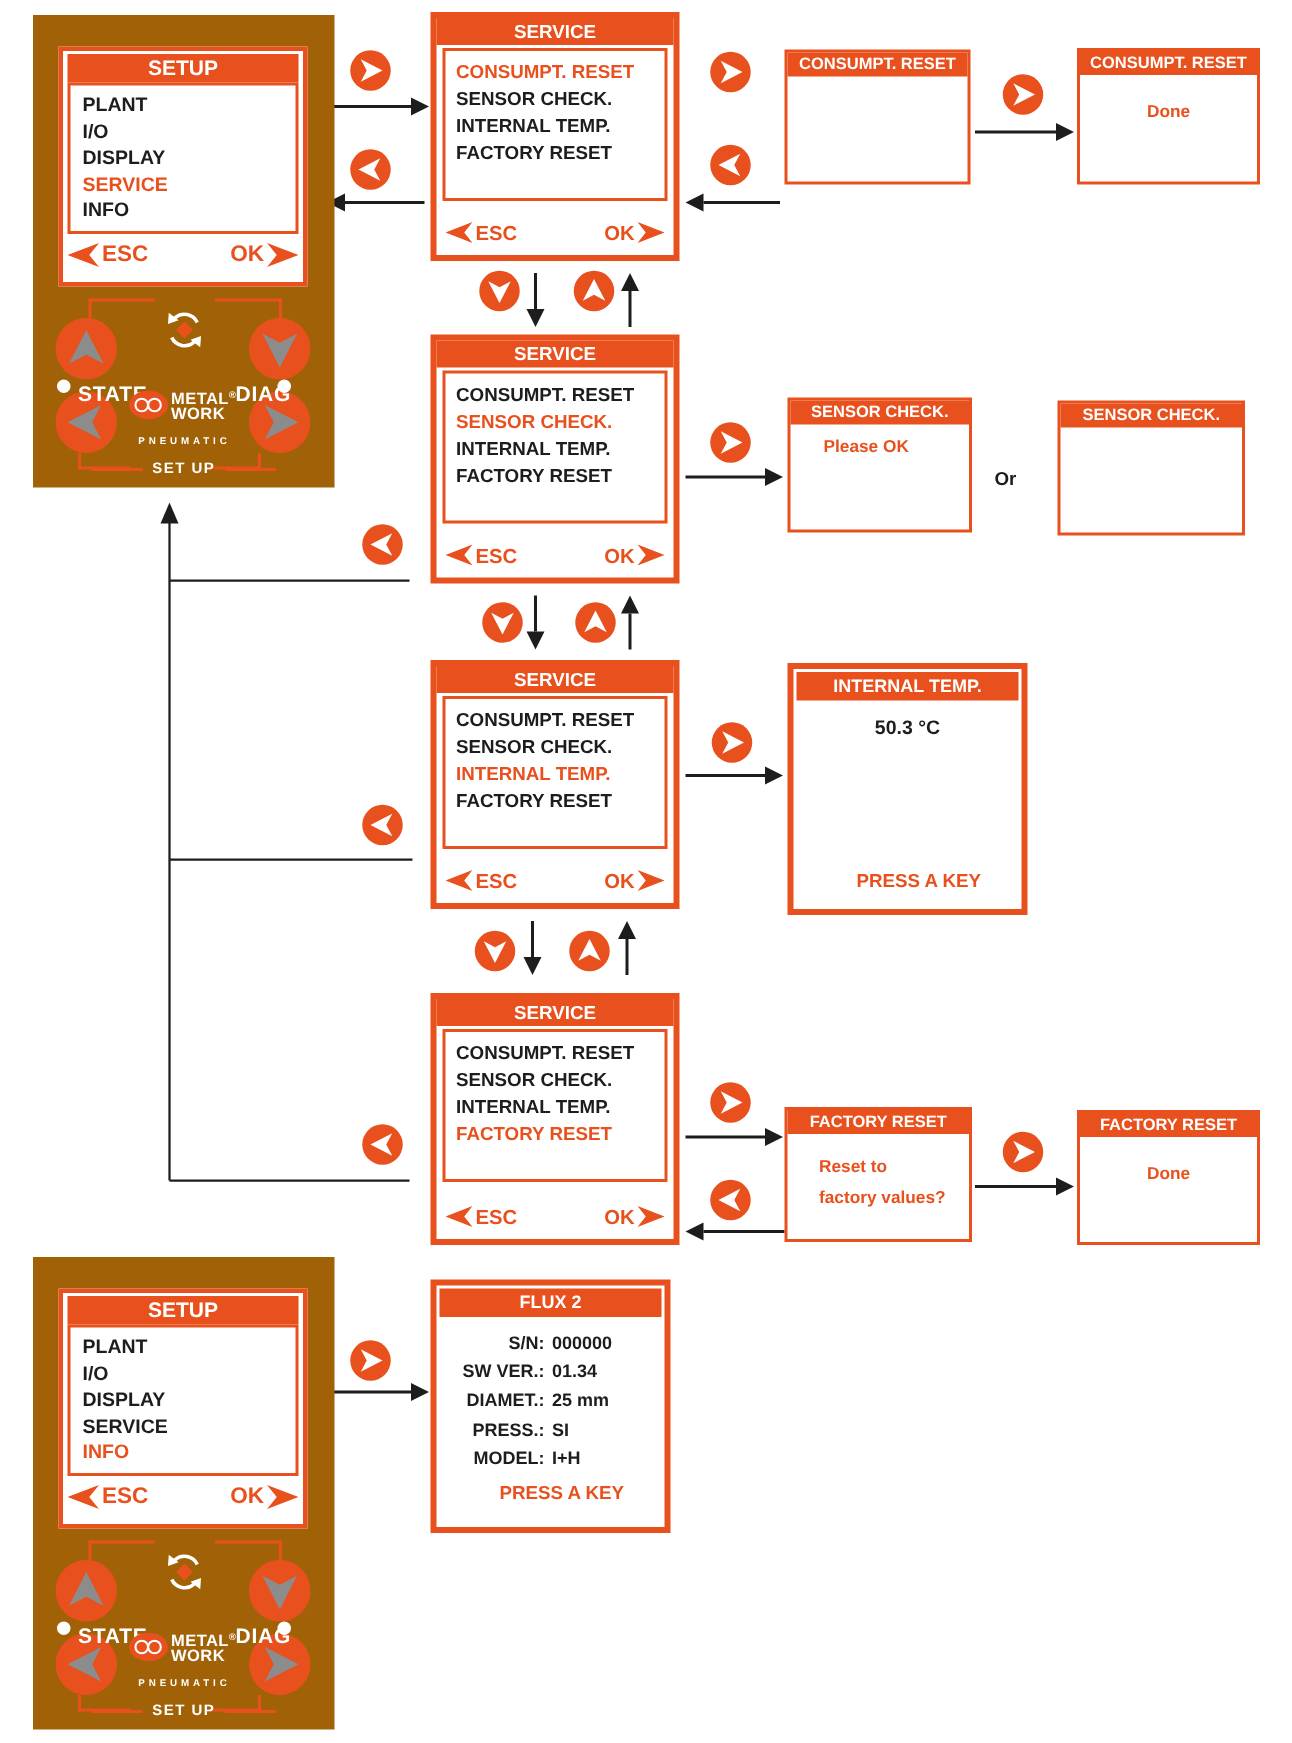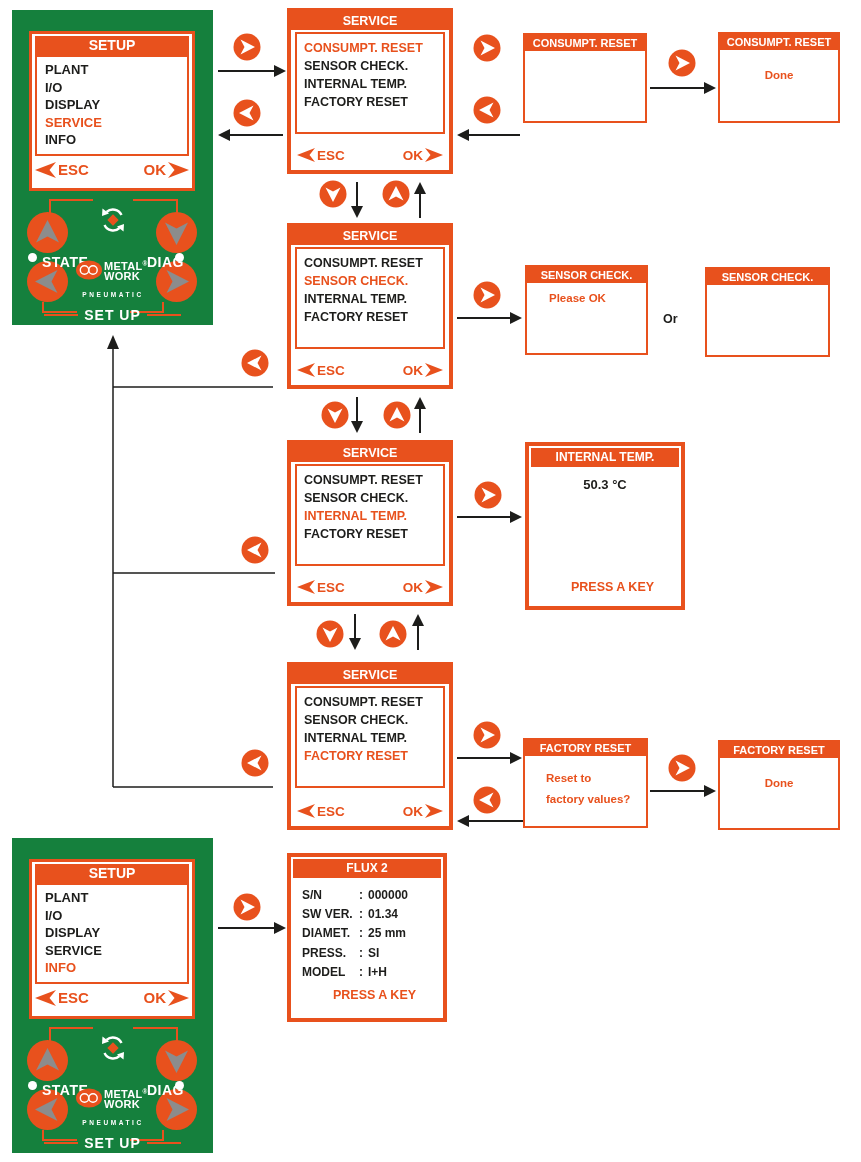--- a/index.html
+++ b/index.html
@@ -7,40 +7,40 @@
           font-family:"Liberation Sans",sans-serif;font-weight:bold;color:#1d1d1b;}
   .abs{position:absolute;}
   
   #overlay{position:absolute;left:0;top:0;}
   .bl{stroke:#1d1d1b;stroke-width:2;fill:none;}
   .blh{fill:#1d1d1b;stroke:none;}
   .rl{stroke:#1d1d1b;stroke-width:1.5;fill:none;}
   .oc{fill:#e8511d;}
   .od{fill:#fff;}
   
-  .device{position:absolute;left:12px;width:201px;height:315px;background:#15803d;}
+  .device{position:absolute;left:22px;width:201px;height:315px;background:#a16207;}
   .scr{position:absolute;left:17px;top:21px;width:166px;height:160px;background:#fff;
        border:3px solid #e8511d;box-sizing:border-box;padding:2px 2px 0 2px;}
   .scr-hdr{background:#e8511d;color:#fff;text-align:center;font-size:14px;height:19px;line-height:19px;margin:0 1px;}
   .scr-items{border:2px solid #e8511d;margin:0 1px;height:101px;box-sizing:border-box;
              padding:4px 0 0 8px;font-size:13px;line-height:17.5px;color:#1d1d1b;}
   .scr-foot{display:flex;justify-content:space-between;align-items:center;height:27px;padding:0 1px;
             color:#e8511d;font-size:15px;}
   .navkey{display:flex;align-items:center;gap:2px;}
   .hl{color:#e8511d;}
   .led{position:absolute;width:9px;height:9px;border-radius:50%;background:#fff;}
   .klabel{position:absolute;color:#fff;font-size:14px;letter-spacing:.5px;}
   .dbtn{position:absolute;width:41px;height:41px;}
   .kp-logo{position:absolute;left:64px;top:249px;display:flex;align-items:flex-start;gap:2px;}
   .logo-txt{color:#fff;font-size:11px;line-height:9.5px;letter-spacing:.3px;}
   .logo-reg{font-size:6.5px;vertical-align:4px;}
   .pneu{position:absolute;left:62px;top:281px;width:78px;text-align:center;color:#fff;
         font-size:6.5px;letter-spacing:2.6px;}
   .setup-row{position:absolute;left:0;right:0;top:297px;display:flex;justify-content:center;
-             align-items:center;gap:6px;color:#fff;font-size:14px;letter-spacing:1px;}
+             align-items:center;gap:6px;color:#fff;font-size:10px;letter-spacing:1px;}
   .oline{width:34px;height:2px;background:#e8511d;}
   
   .smenu{position:absolute;left:287px;width:166px;height:166px;background:#fff;
          border:4px solid #e8511d;box-sizing:border-box;}
   .smenu-hdr{background:#e8511d;color:#fff;text-align:center;font-size:12.5px;height:18px;line-height:18px;}
   .smenu-items{border:2px solid #e8511d;margin:2px 4px 0;height:102px;box-sizing:border-box;
                padding:5px 0 0 7px;font-size:12.5px;line-height:18px;color:#1d1d1b;}
   .smenu-foot{position:absolute;left:6px;right:6px;bottom:4px;display:flex;justify-content:space-between;
               align-items:center;color:#e8511d;font-size:13.5px;height:22px;}
   
@@ -48,21 +48,21 @@
   .sp-hdr{background:#e8511d;color:#fff;text-align:center;font-size:11px;height:16px;line-height:16px;}
   .sp-body{color:#e8511d;font-size:11.5px;line-height:21px;padding:12px 0 0 21px;}
   .sp-body.tight{padding:5px 0 0 22px;}
   .sp-body.err{padding:4px 0 0 14px;line-height:18.5px;}
   .sp-body.done{padding:15px 0 0 0;text-align:center;}
   .bp{position:absolute;background:#fff;border:4px solid #e8511d;box-sizing:border-box;padding:2px;}
   .bp-hdr{background:#e8511d;color:#fff;text-align:center;font-size:12px;height:19px;line-height:19px;}
   .bp-val{margin-top:10px;text-align:center;font-size:13px;color:#1d1d1b;}
   .presskey{position:absolute;left:15px;right:0;bottom:12px;text-align:center;color:#e8511d;font-size:12.5px;}
   .flux-rows{padding:8px 4px 0 9px;font-size:12px;line-height:19.2px;color:#1d1d1b;}
-  .frow{display:flex;}
+  .frow{display:flex;text-align:right;}
   .frow .lbl{width:57px;}
   .frow .sep{margin-right:5px;}
   .or-label{position:absolute;left:663px;top:312px;font-size:12.5px;color:#1d1d1b;}
 </style>
 </head>
 <body>
 
 <div id="canvas">
 
   <svg id="overlay" width="861" height="1162">

